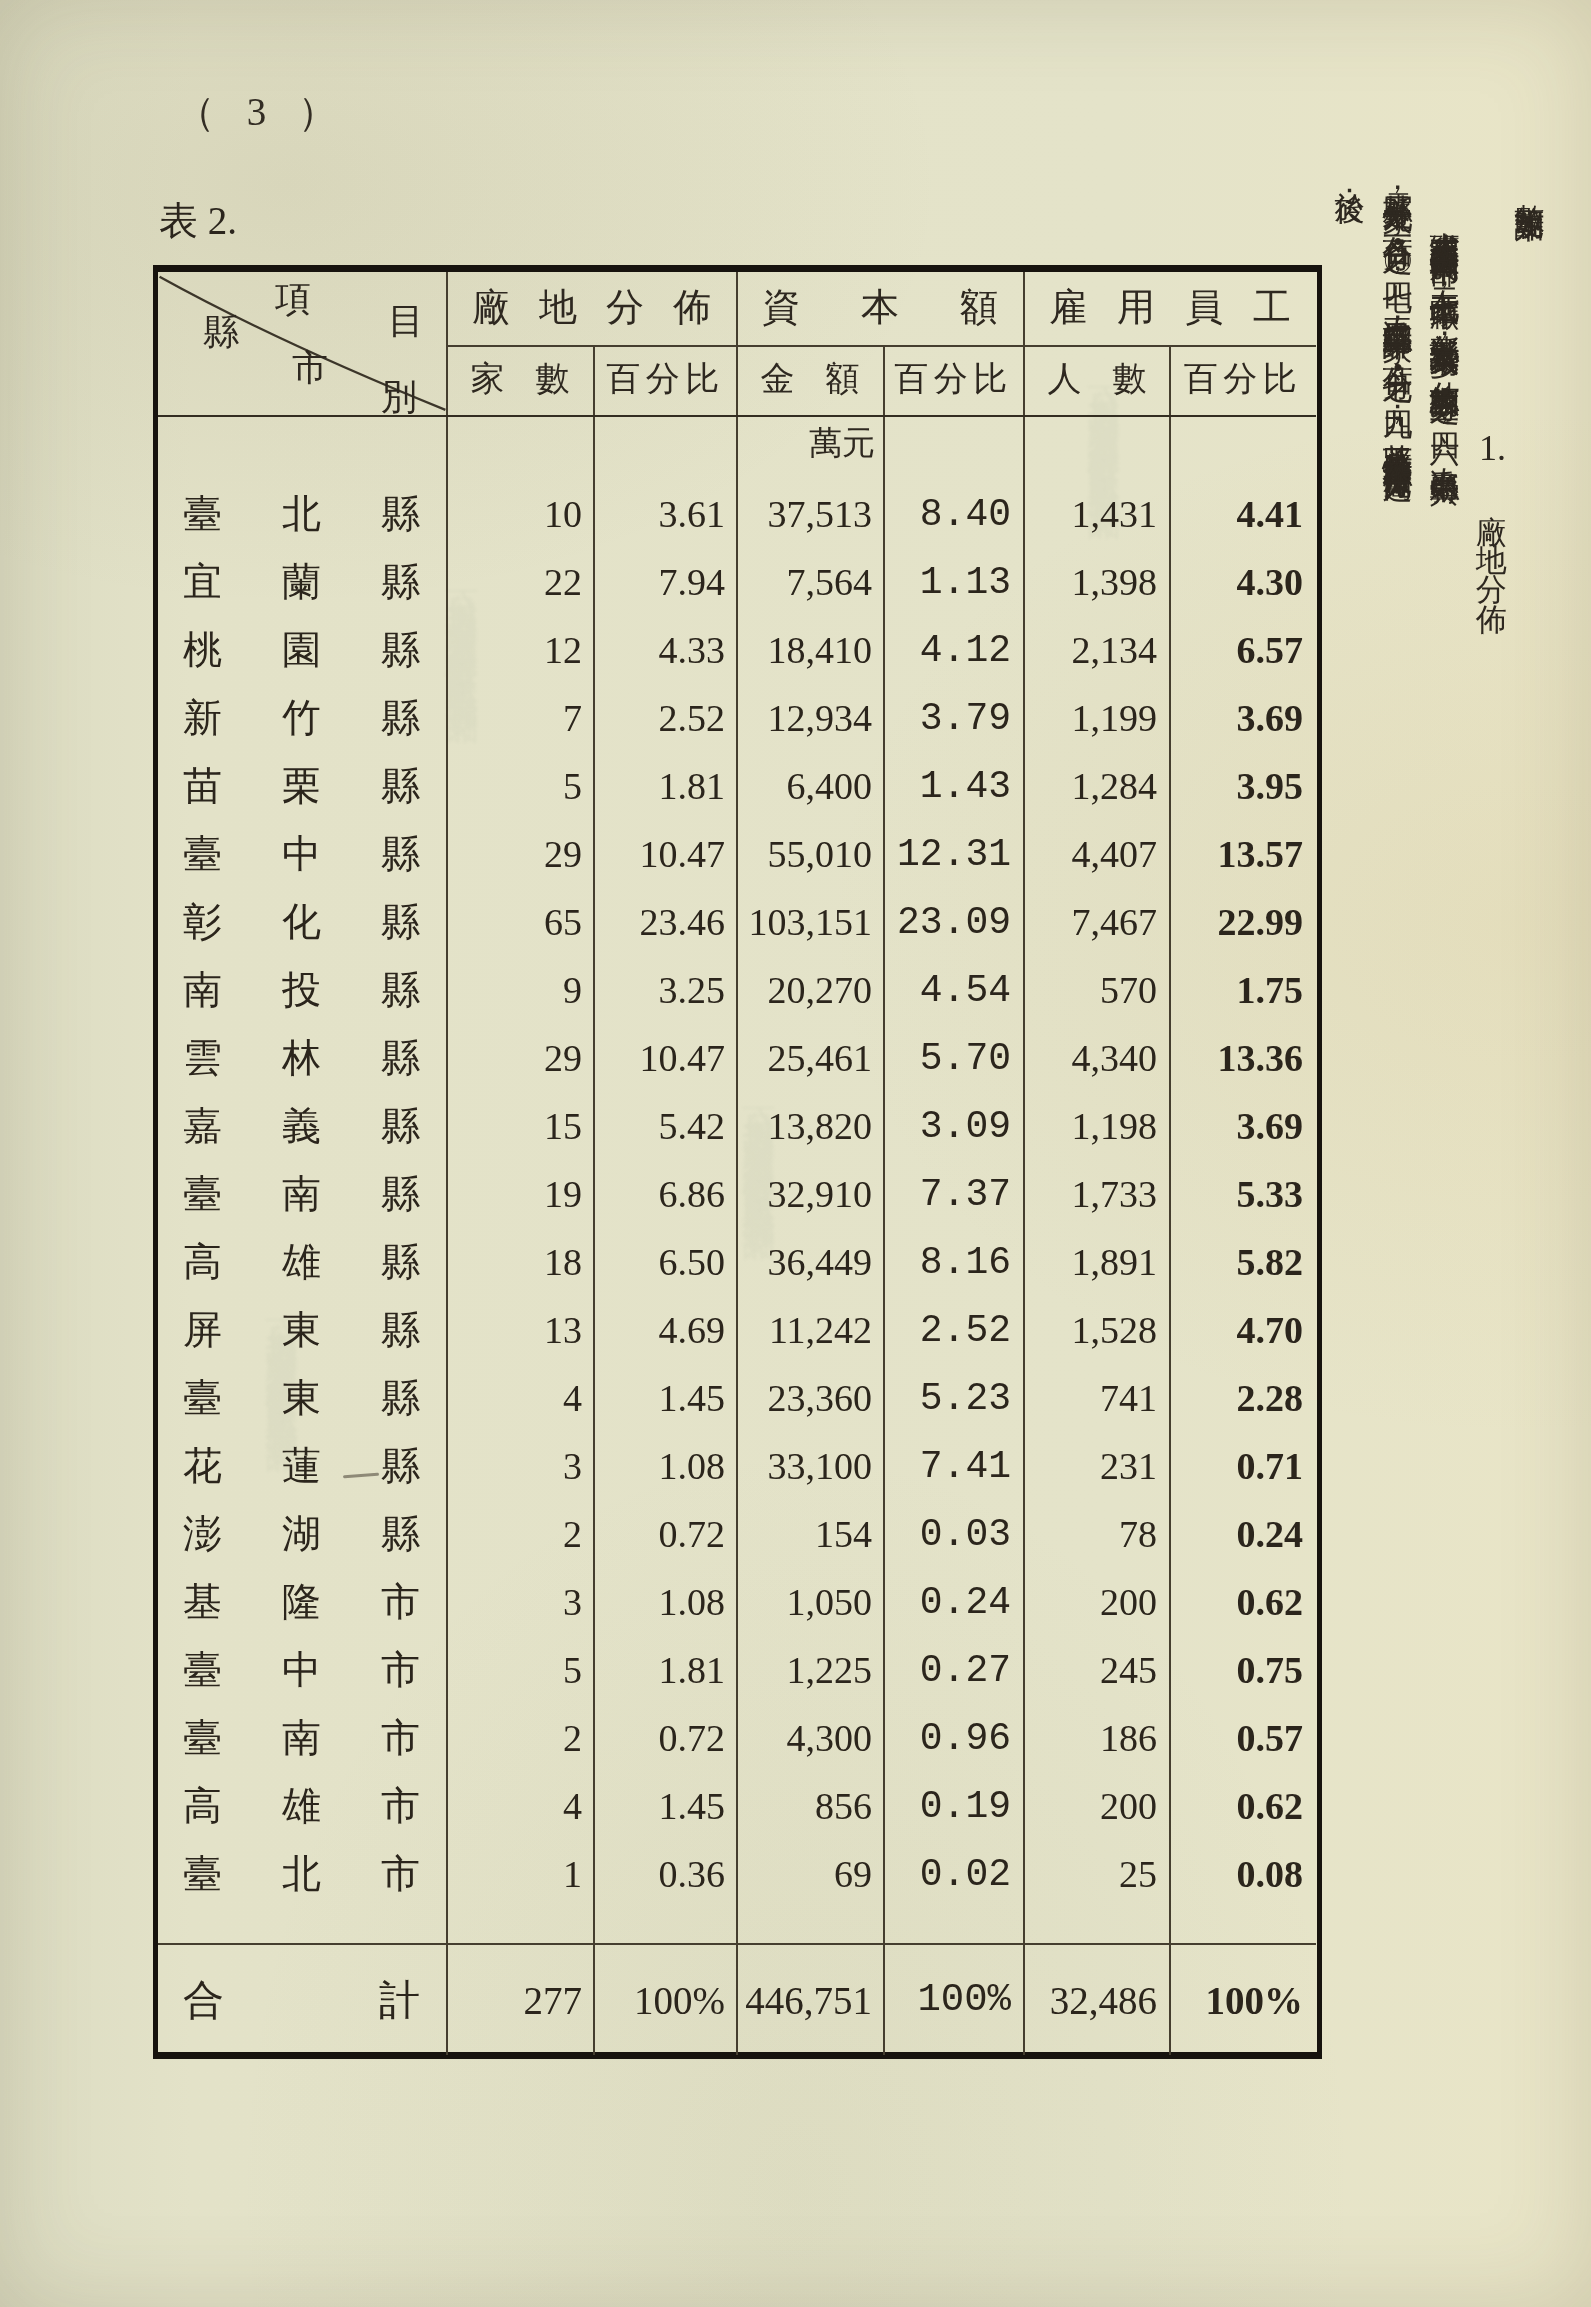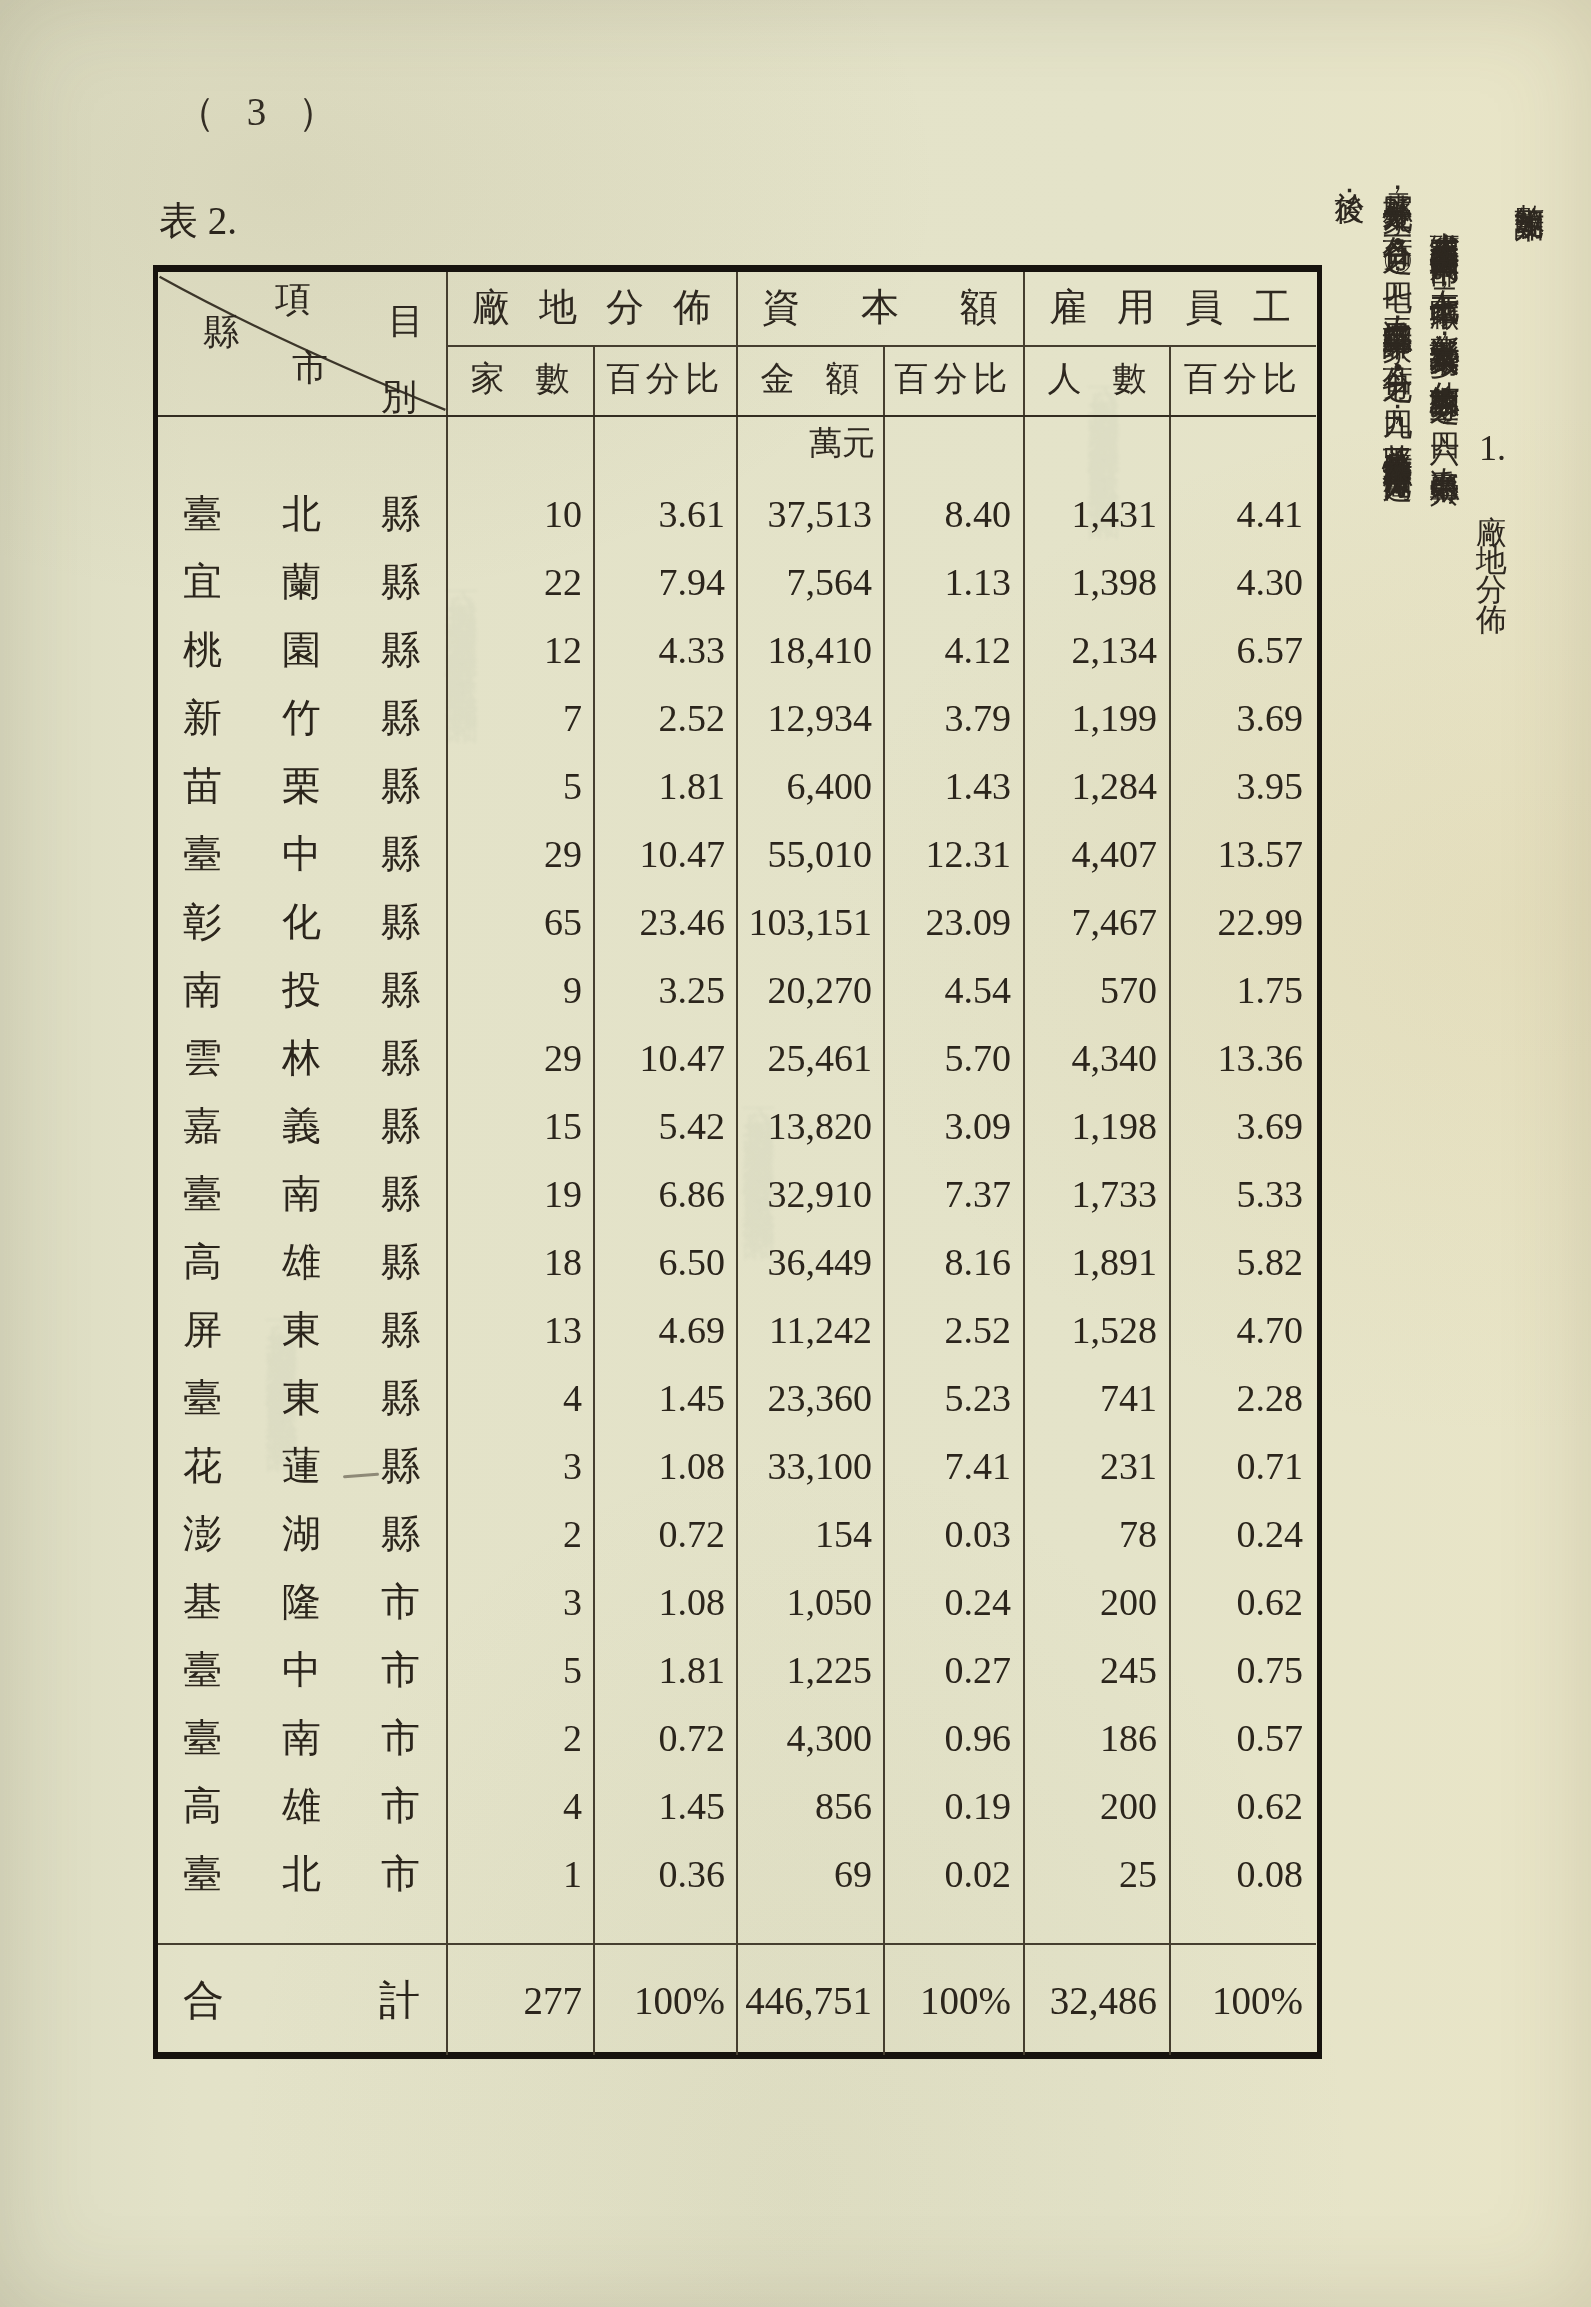--- a/index.html
+++ b/index.html
@@ -67,21 +67,21 @@
   .c-name{
     width:289px;box-sizing:border-box;padding:0 27px 0 25px;
     display:flex;justify-content:space-between;
     font-size:39px;color:#2b251c;
   }
   .c-val{
     box-sizing:border-box;text-align:right;padding-right:11px;
     font-size:38px;color:#2b251c;font-family:"Liberation Serif",serif;
   }
   .w1{width:146px;text-align:right;} .w2{width:143px;} .w3{width:147px;padding-left:9px;}
-  .w4{width:139px;} .w5{width:146px;} .w6{width:146px;}
+  .w4{width:139px;font-family:Liberation Mono, monospace;} .w5{width:146px;} .w6{width:146px;font-weight:bold;}
   .total-row{
     position:absolute;left:0;top:1673px;width:1158px;height:110px;
     display:flex;align-items:center;
   }
   .total-row .c-name{font-size:41px;}
   .total-row .c-val{font-size:39px;}
   
   .vtext{
     position:absolute;
     writing-mode:vertical-rl;text-orientation:upright;

